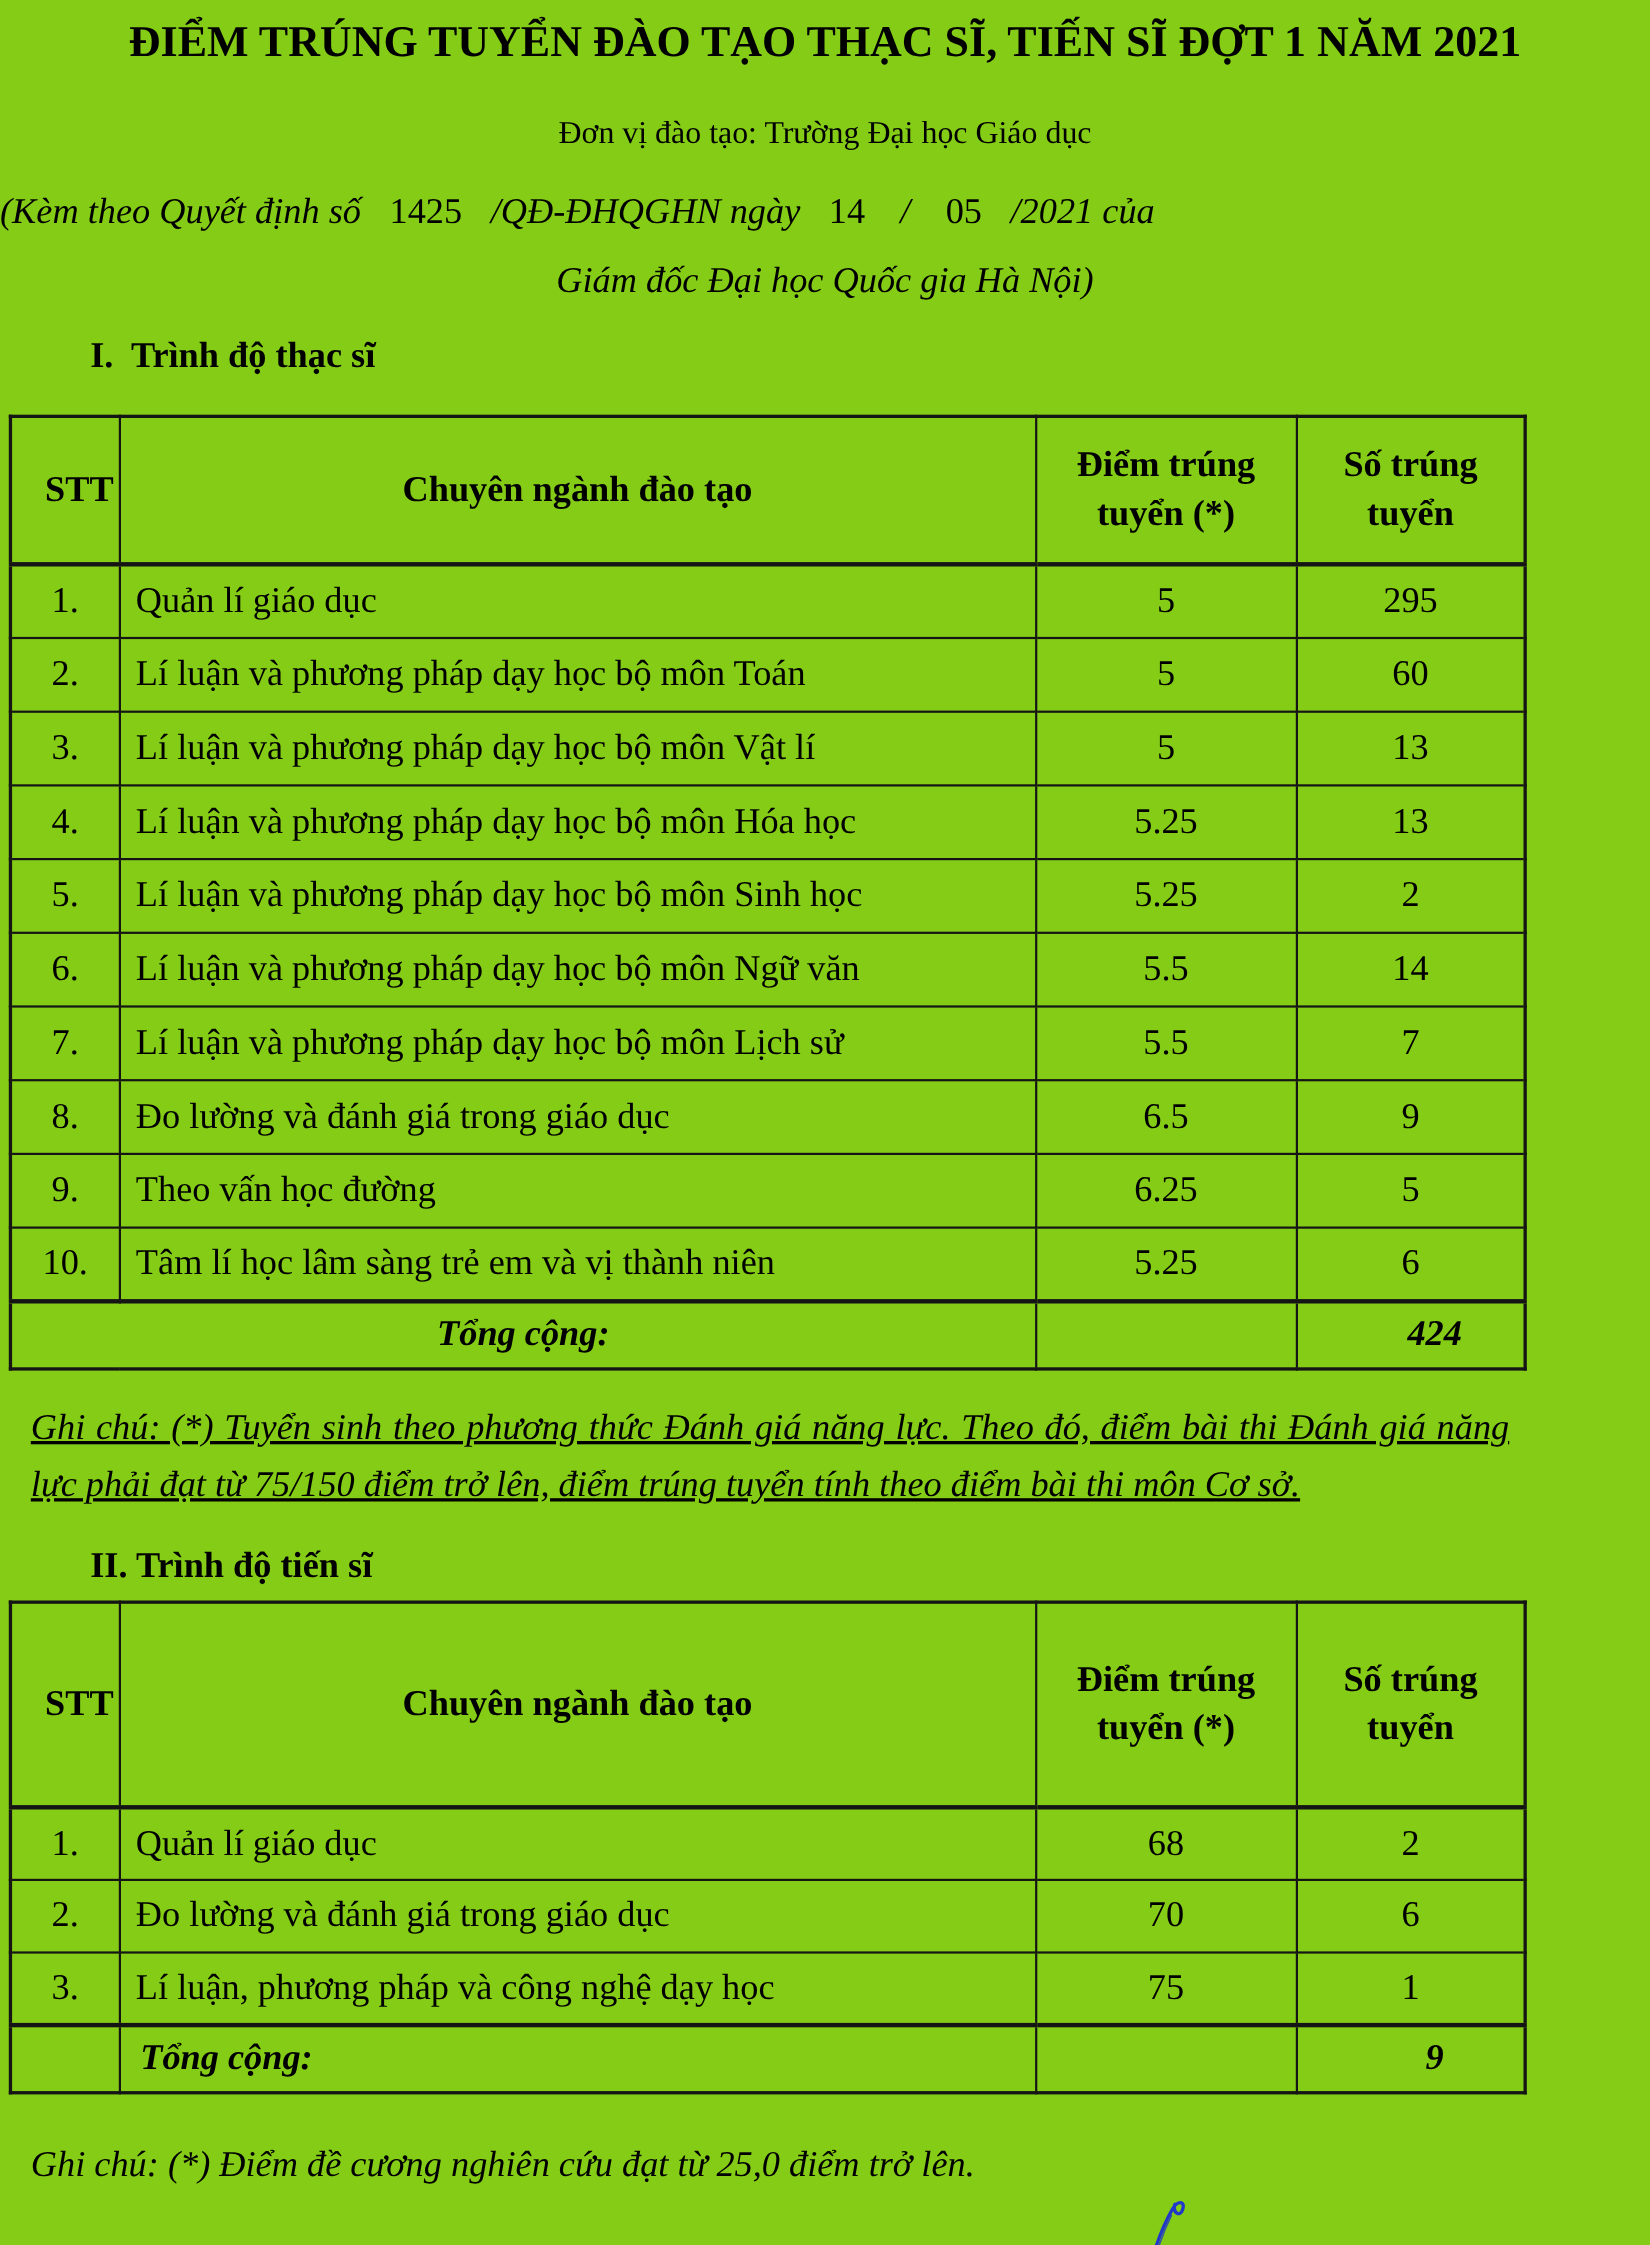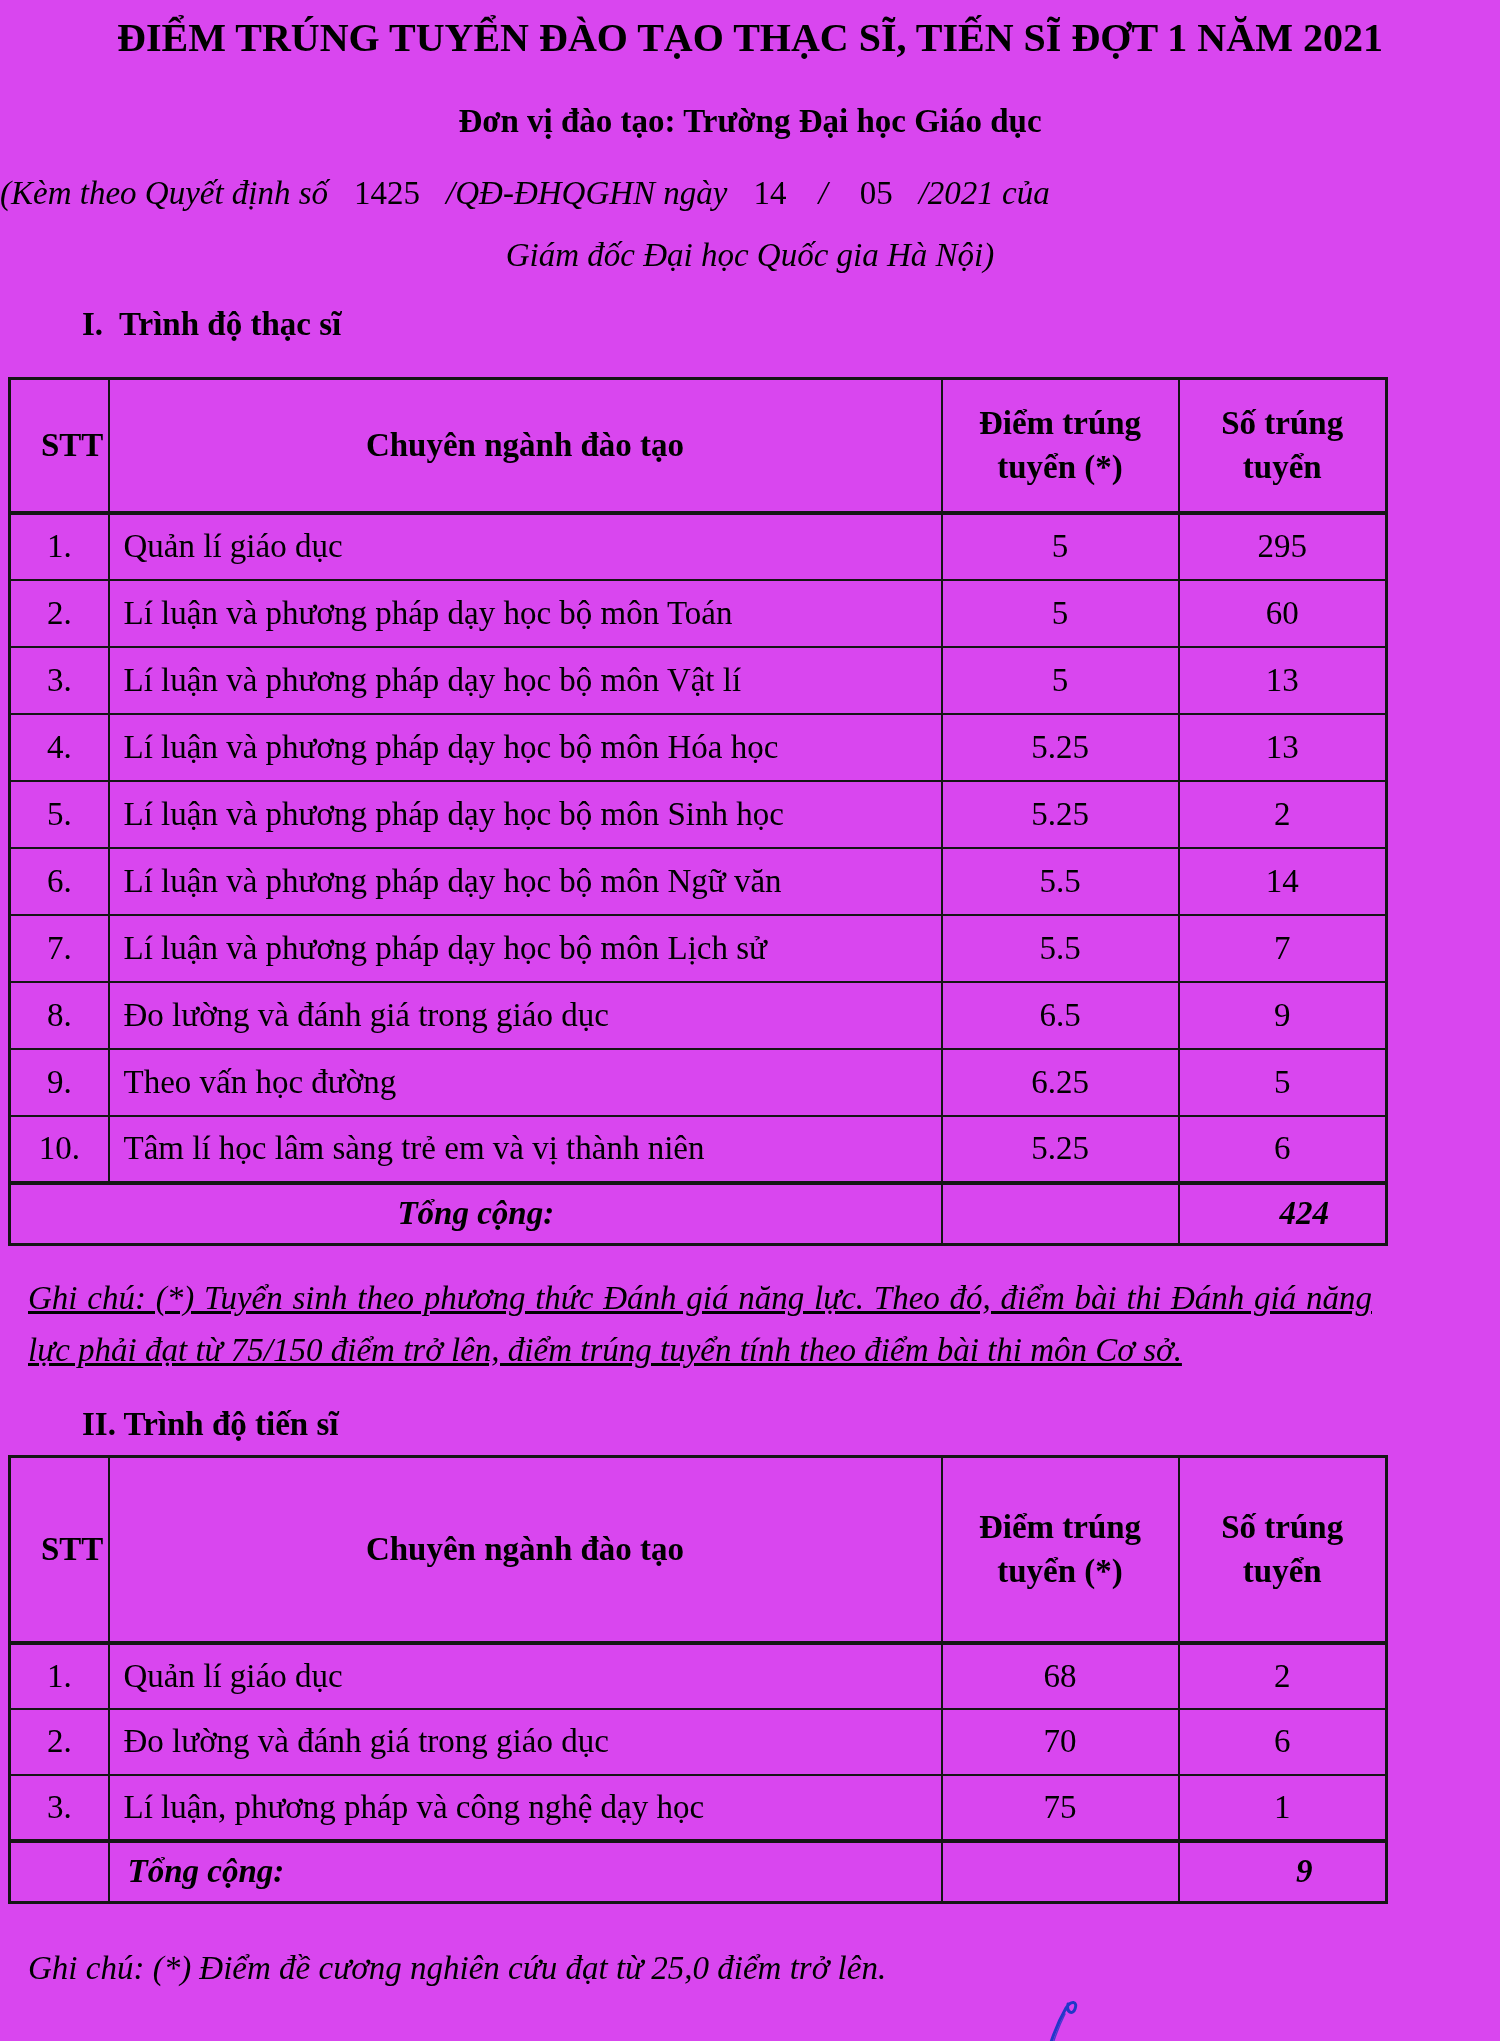--- a/index.html
+++ b/index.html
@@ -3,33 +3,33 @@
 <meta charset="utf-8">
 <style>
   html,body{margin:0;padding:0;background:#ffffff;}
   body{
     width:1500px;height:2041px;
     font-family:"Liberation Serif","DejaVu Serif",serif;
     color:#000;
   }
   .page{
     position:relative;width:1500px;height:2041px;
-    overflow:hidden;background:#d946ef;
+    overflow:hidden;background:#84cc16;
   }
   .title{
     margin:14px 50px 0;
     text-align:center;
     font-size:40px;line-height:47px;
     font-weight:bold;
   }
   .unit{
     margin:40px 0 0;
     text-align:center;
-    font-size:33px;line-height:41px;
-    font-weight:bold;
+    font-size:29px;line-height:41px;
+    font-weight:normal;
   }
   .decision{
     margin:30px 0 0;
     text-align:left;
     font-size:33px;line-height:42px;
     font-style:italic;
   }
   .decision .num{font-style:normal;margin:0 26px;}
   .decision .slash{margin:0 6px;}
   .decision2{

